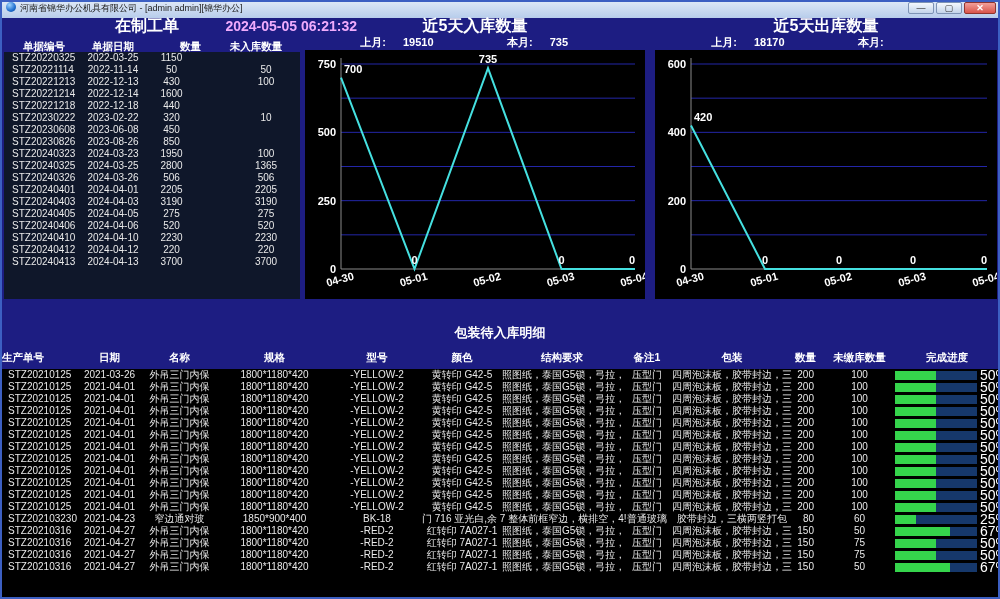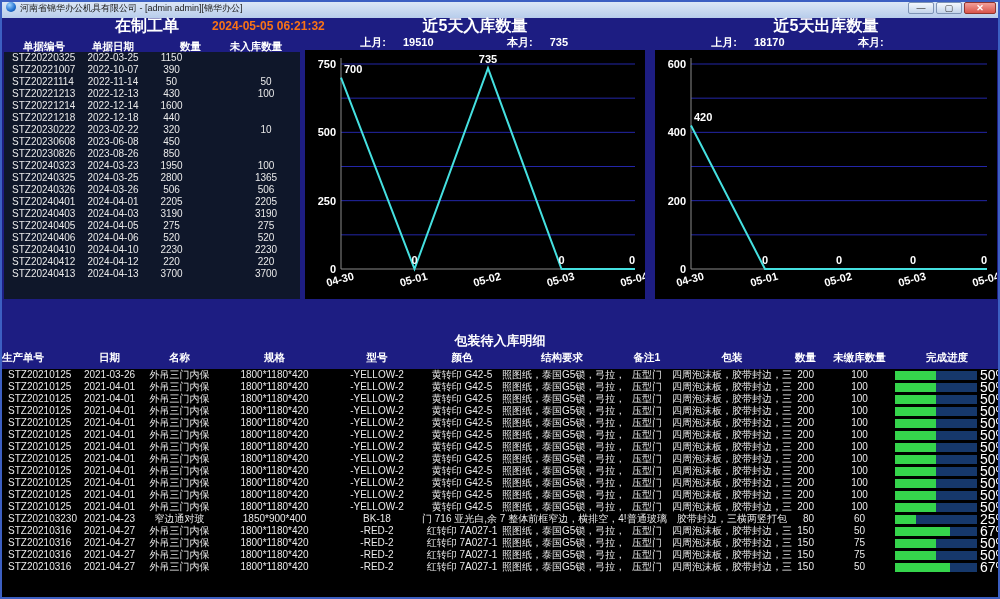--- a/index.html
+++ b/index.html
@@ -14,21 +14,21 @@
   .win-title{flex:1 1 auto;white-space:nowrap;overflow:hidden;}
   .win-btn{width:26px;height:12px;margin-left:2px;border:1px solid #7d93b5;border-radius:2px;
     background:linear-gradient(#f4f8fd,#c3d4ea);display:flex;align-items:center;justify-content:center;
     font-size:9px;line-height:9px;color:#333;box-sizing:border-box;}
   .win-btn.close{width:32px;background:linear-gradient(#f2a09a,#d9544a);border-color:#8f352f;color:#fff;font-weight:bold;}
   .app{position:absolute;top:16px;left:0;right:0;bottom:0;background:#1d1d82;}
 
   .sec-title{position:absolute;top:0;height:16px;line-height:16px;text-align:center;
     font-weight:bold;font-size:16px;color:#fff;white-space:nowrap;}
   #datetime{position:absolute;top:0;left:210px;width:145px;height:16px;line-height:16px;
-    text-align:left;font-weight:bold;font-size:12px;color:#f97316;}
+    text-align:right;font-weight:bold;font-size:14px;color:#f0abfc;}
 
   
   .wo-head{position:absolute;left:2px;top:21px;width:296px;height:16px;
     display:grid;grid-template-columns:80px 58px 70px 88px;font-size:10.5px;font-weight:bold;align-items:center;}
   .wo-head .h{text-align:center;}
   .wo-head .h:nth-child(3){text-align:right;padding-right:11px;}
   .wo-body{position:absolute;left:2px;top:34px;width:296px;height:247px;background:#0f172a;overflow:hidden;}
   .wo-row{display:grid;grid-template-columns:80px 58px 70px 88px;height:12px;line-height:12px;
     font-size:10px;color:#e9e9e9;}
   .wo-row .c1{padding-left:8px;}
@@ -40,21 +40,21 @@
   .stats{position:absolute;top:16px;height:16px;display:flex;align-items:center;justify-content:center;
     font-size:11px;font-weight:bold;gap:17px;white-space:nowrap;}
   .stats .val{min-width:40px;text-align:left;}
   .stats .gap{width:30px;}
 
   .chart-panel{position:absolute;top:32px;height:249px;background:#000;}
   .chart-panel svg{display:block;width:100%;height:100%;}
 
   
   #packing-title{position:absolute;top:306px;left:0;width:100%;height:18px;line-height:18px;
-    text-align:center;font-weight:bold;font-size:13px;margin-top:8px;}
+    text-align:center;font-weight:bold;font-size:13px;}
   .pk-head{position:absolute;left:0;top:331px;width:1000px;height:18px;
     display:grid;grid-template-columns:75px 65px 75px 115px 90px 80px 120px 50px 120px 35px 65px 110px;
     font-size:10.5px;font-weight:bold;align-items:center;}
   .pk-head .h{text-align:center;white-space:nowrap;}
   .pk-head .h:nth-child(1){text-align:left;padding-left:0;}
   .pk-head .h:nth-child(10){text-align:right;padding-right:11px;}
   .pk-body{position:absolute;left:0;top:351px;width:1000px;bottom:0;background:#000;overflow:hidden;}
   .pk-row{display:grid;grid-template-columns:75px 65px 75px 115px 90px 80px 120px 50px 120px 35px 65px 110px;
     height:12px;line-height:12px;font-size:10px;color:#e9e9e9;}
   .pk-row .cell{text-align:center;white-space:nowrap;overflow:hidden;}
@@ -89,26 +89,20 @@
         <div class="h">单据编号</div>
         <div class="h">单据日期</div>
         <div class="h">数量</div>
         <div class="h">未入库数量</div>
       </div>
     <div class="wo-body" id="wo-body">
         <div class="wo-row">
           <div class="c1">STZ20220325</div>
           <div class="c2">2022-03-25</div>
           <div class="c3">1150</div>
-          <div class="c4"></div>
-        </div>
-        <div class="wo-row">
-          <div class="c1">STZ20221007</div>
-          <div class="c2">2022-10-07</div>
-          <div class="c3">390</div>
           <div class="c4"></div>
         </div>
         <div class="wo-row">
           <div class="c1">STZ20221114</div>
           <div class="c2">2022-11-14</div>
           <div class="c3">50</div>
           <div class="c4">50</div>
         </div>
         <div class="wo-row">
           <div class="c1">STZ20221213</div>

